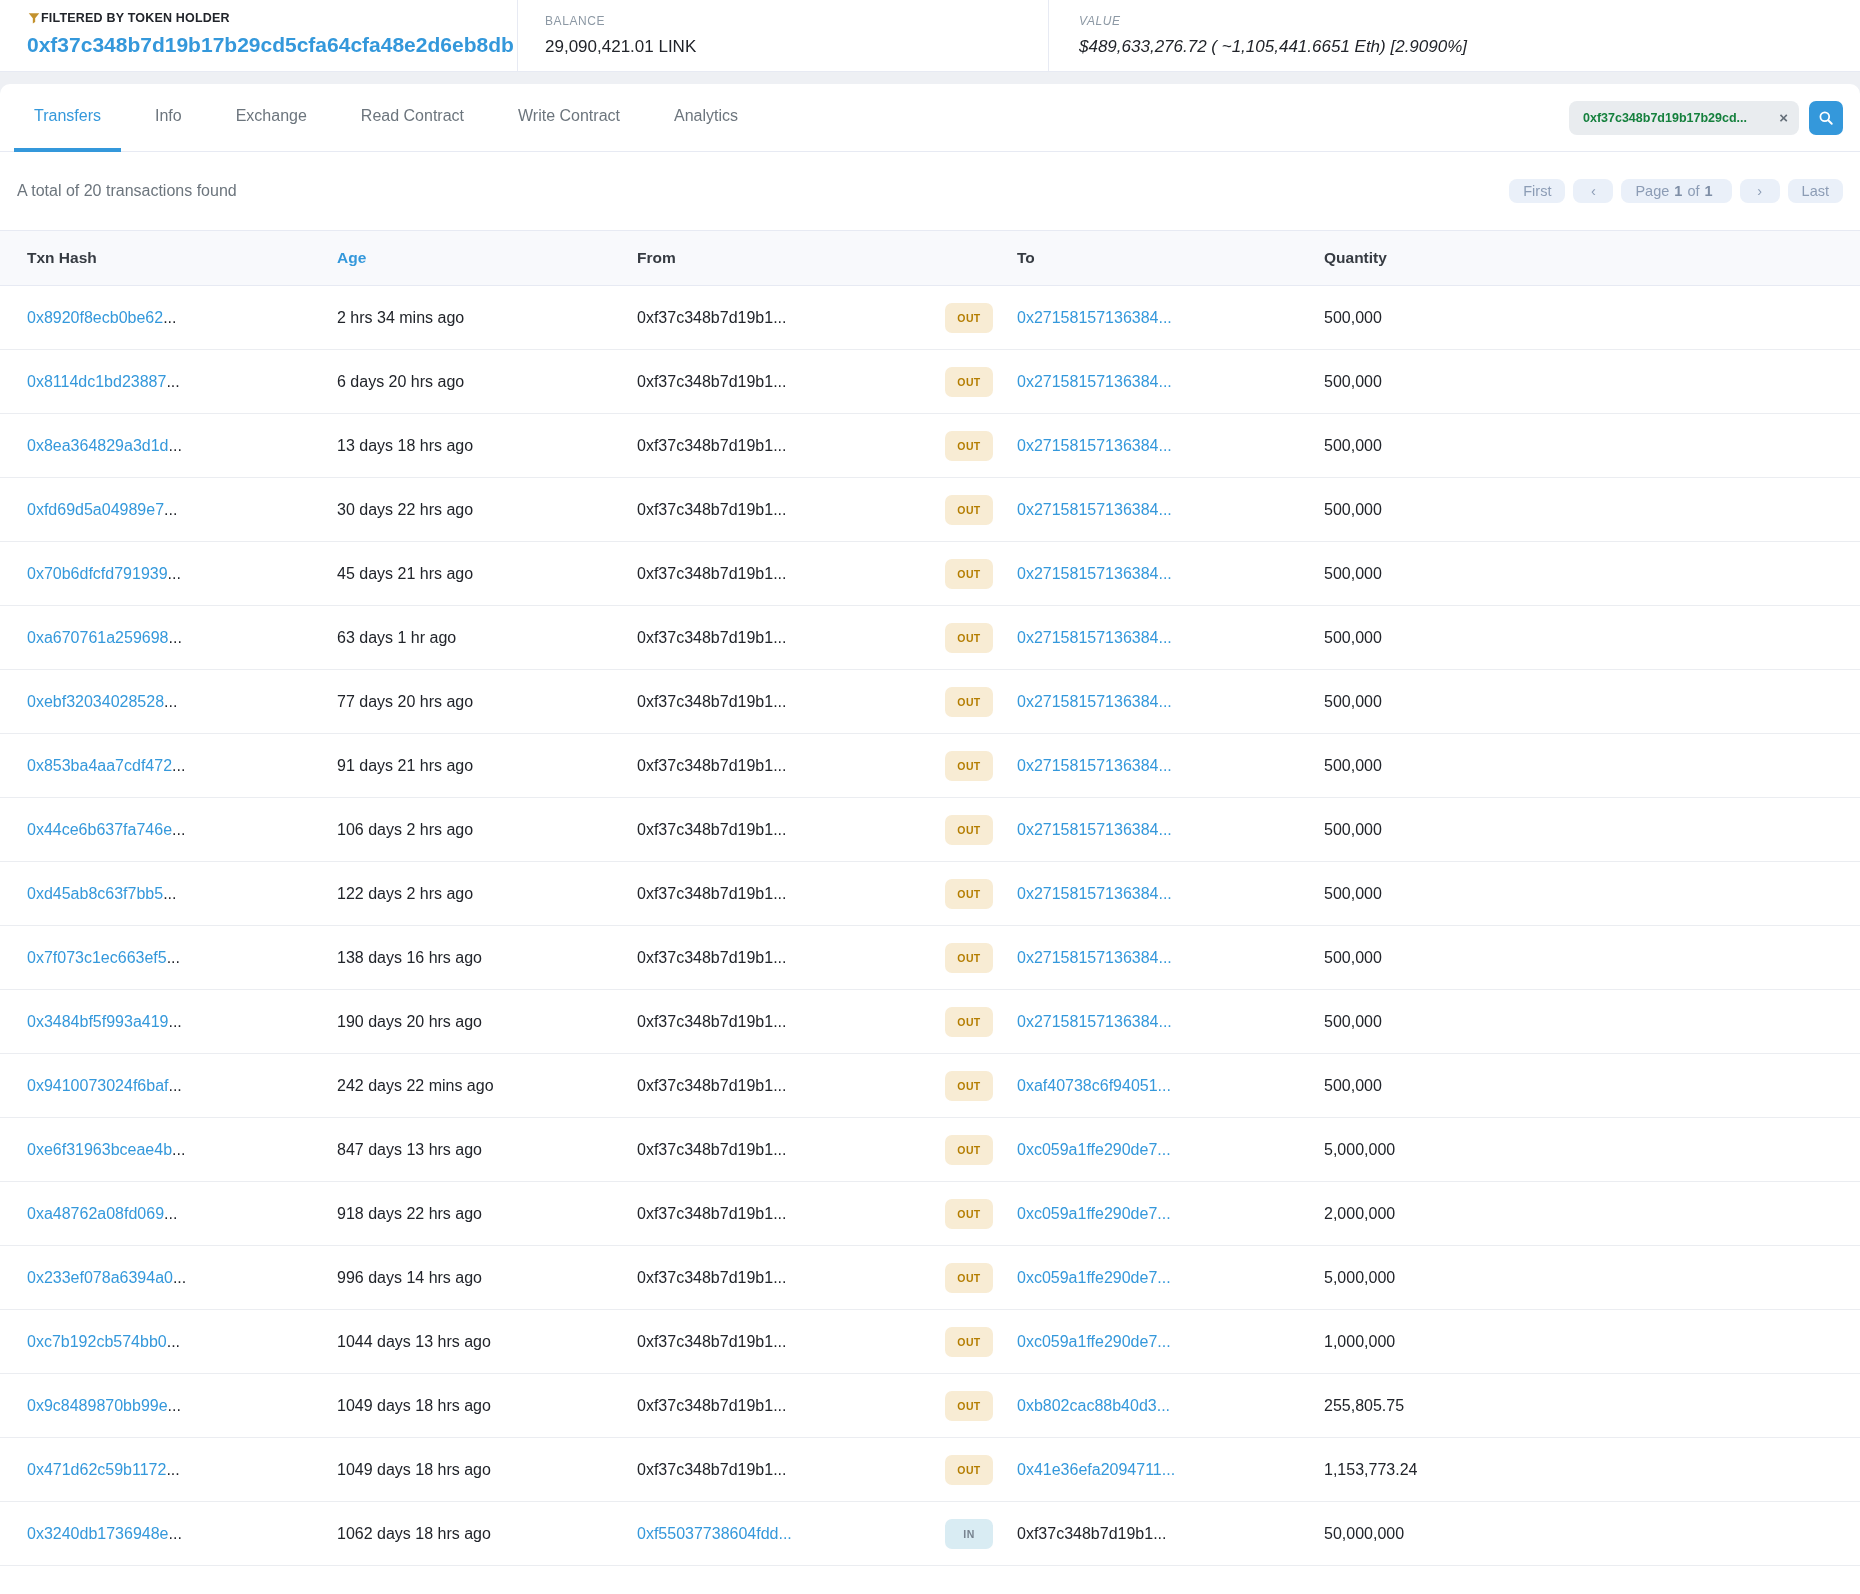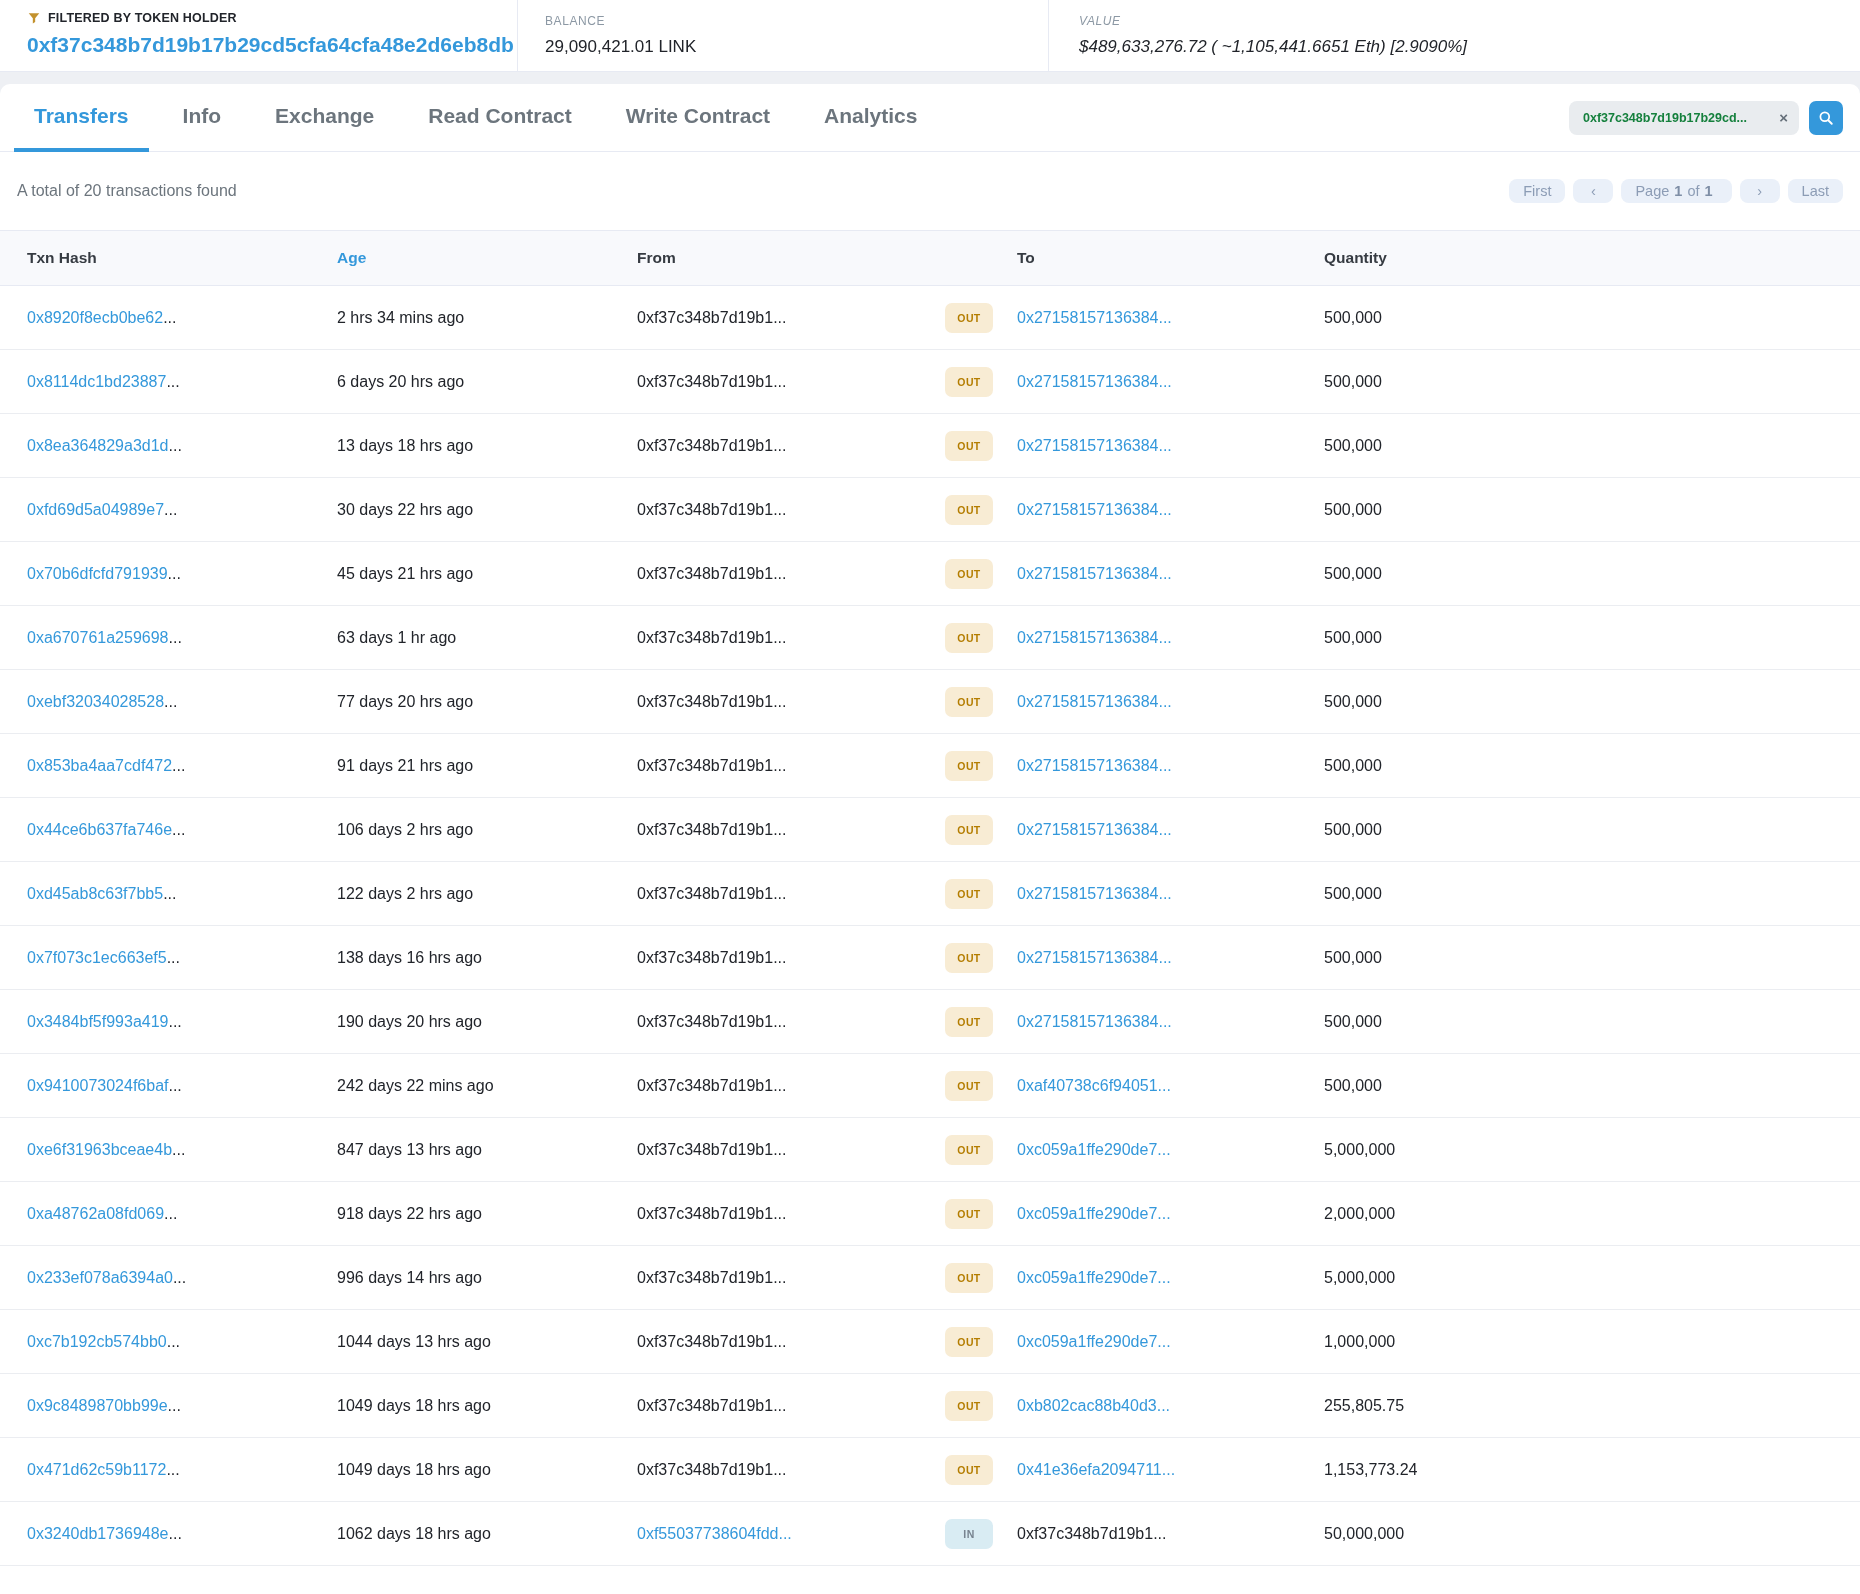--- a/index.html
+++ b/index.html
@@ -13,21 +13,21 @@
   .link { color:#3498db; }
 
   
   .top-band {
     display:flex; height:72px; background:#fff; border-bottom:1px solid #e7eaf3;
   }
   .top-sec { padding:11px 0 0 27px; }
   .sec-filter { width:517px; }
   .sec-balance { width:531px; border-left:1px solid #e7eaf3; }
   .sec-value { flex:1; border-left:1px solid #e7eaf3; padding-left:30px;font-style:italic; }
-  .filter-label-row { display:flex; align-items:flex-start; gap:7px; }
+  .filter-label-row { display:flex; align-items:flex-start; }
   .filter-label {
     font-size:12.5px; font-weight:700; color:#21242a; letter-spacing:.2px;
   }
   .holder-address { display:block; margin-top:8px; font-size:21px; font-weight:700; }
   .mini-label {
     font-size:12px; font-weight:400; color:#8c98a4; letter-spacing:.6px;
   }
   .mini-value { display:block; margin-top:8px; font-size:17px; color:#21242a; }
 
   
@@ -36,21 +36,21 @@
     height:1510px; overflow:hidden;
   }
 
   
   .tabbar {
     position:relative; display:flex; align-items:stretch; height:68px;
     border-bottom:1px solid #e7eaf3; padding-left:14px;
   }
   .tab {
     display:flex; align-items:center; padding:12px 20px; margin-right:14px;
-    font-size:21px; font-weight:700; color:#6c757d; cursor:pointer;
+    font-size:16px; font-weight:400; color:#6c757d; cursor:pointer;
     border-bottom:4px solid transparent; margin-bottom:-1px;
   }
   .tab.active { color:#3498db; border-bottom-color:#3498db; }
 
   .searchwrap {
     position:absolute; right:17px; top:17px; display:flex; align-items:center; gap:10px;
   }
   .searchbox { position:relative; }
   .search-input {
     width:230px; height:34px; border:none; outline:none; background:#e9ecef;

